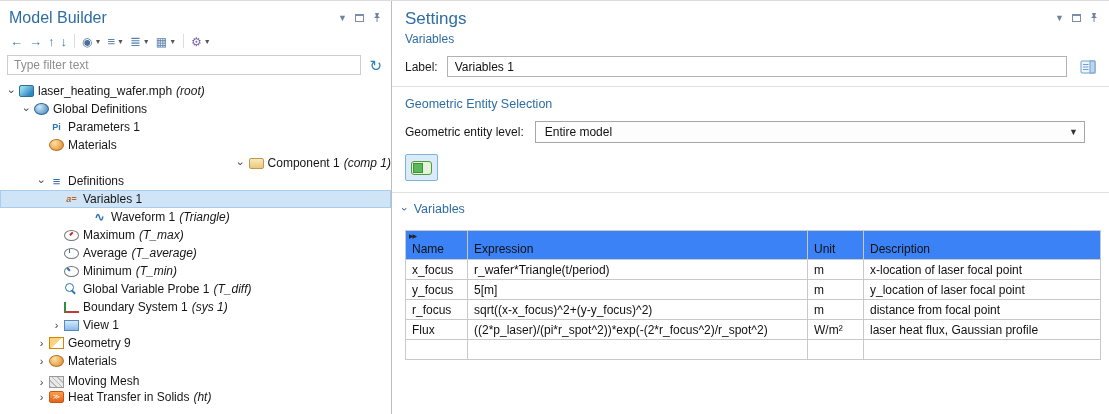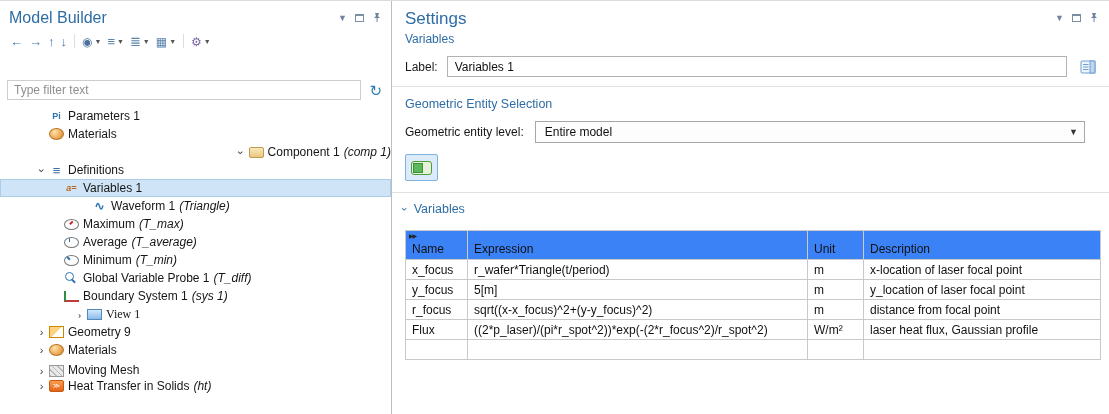--- a/index.html
+++ b/index.html
@@ -27,21 +27,21 @@
   .g-move-up::before { content: "↑"; }
   .g-move-down::before { content: "↓"; }
   .g-show::before { content: "◉"; font-size: 12px; color: #4a6f9b; }
   .g-node-text::before { content: "≡"; color: #5b82ad; }
   .g-sort::before { content: "≣"; color: #5b82ad; }
   .g-columns::before { content: "▦"; font-size: 12px; color: #5b82ad; }
   .g-toolbar-settings::before { content: "⚙"; font-size: 12px; color: #7b68a8; }
   .tb-caret { font-size: 7px; color: #555; margin-left: 2px; }
   .tb-sep { width: 1px; height: 14px; background: #dddddd; margin: 0 4px; }
 
-  .filter-row { display: flex; align-items: center; padding: 3px 7px 4px 7px; gap: 6px; margin-top: 25px; }
+  .filter-row { display: flex; align-items: center; padding: 3px 7px 4px 7px; gap: 6px; }
   .filter-input { flex: 1; height: 20px; border: 1px solid #cdcdcd; padding: 0 6px;
                   font-family: "Liberation Sans", sans-serif; font-size: 12px; color: #222; }
   .filter-input::placeholder { color: #8f8f8f; }
   .refresh-btn { color: #2f7fb5; font-size: 15px; line-height: 1; padding: 0 2px; }
 
   .tree { flex: 1; overflow: hidden; padding-top: 3px; font-size: 12px; }
   .tree-row { display: flex; align-items: center; height: 18px; white-space: nowrap; }
   .tree-row.selected { background: #cfe5f7; box-shadow: inset 0 0 0 1px #a9cdeb; }
   .tw { width: 13px; min-width: 13px; display: inline-flex; justify-content: center; color: #3d3d3d;
         font-size: 11px; line-height: 1; }
@@ -176,20 +176,31 @@
           <span class="tb-caret">▼</span>
         </span>
       </div>
 
     <div class="filter-row">
       <input class="filter-input" type="text" placeholder="Type filter text" style="">
       <span class="refresh-btn">↻</span>
     </div>
 
     <div class="tree">
+        <div class="tree-row" style="padding-left: 5px;">
+          <span class="tw expanded"></span>
+          <span class="ticon i-model"></span>
+          <span class="tlabel">laser_heating_wafer.mph</span>
+          <span class="tsuffix">(root)</span>
+        </div>
+        <div class="tree-row" style="padding-left: 20px;">
+          <span class="tw expanded"></span>
+          <span class="ticon i-globe"></span>
+          <span class="tlabel">Global Definitions</span>
+        </div>
         <div class="tree-row" style="padding-left: 35px;">
           <span class="tw leaf"></span>
           <span class="ticon i-parameters"></span>
           <span class="tlabel">Parameters 1</span>
         </div>
         <div class="tree-row" style="padding-left: 35px;">
           <span class="tw leaf"></span>
           <span class="ticon i-materials"></span>
           <span class="tlabel">Materials</span>
         </div>
@@ -238,21 +249,21 @@
           <span class="ticon i-probe"></span>
           <span class="tlabel">Global Variable Probe 1</span>
           <span class="tsuffix">(T_diff)</span>
         </div>
         <div class="tree-row" style="padding-left: 50px;">
           <span class="tw leaf"></span>
           <span class="ticon i-boundary"></span>
           <span class="tlabel">Boundary System 1</span>
           <span class="tsuffix">(sys 1)</span>
         </div>
-        <div class="tree-row" style="padding-left: 73px; font-family: Liberation Serif, serif;">
+        <div class="tree-row" style="padding-left: 50px;">
           <span class="tw collapsed"></span>
           <span class="ticon i-view"></span>
           <span class="tlabel">View 1</span>
         </div>
         <div class="tree-row" style="padding-left: 35px;">
           <span class="tw collapsed"></span>
           <span class="ticon i-geometry"></span>
           <span class="tlabel">Geometry 9</span>
         </div>
         <div class="tree-row" style="padding-left: 35px;">

